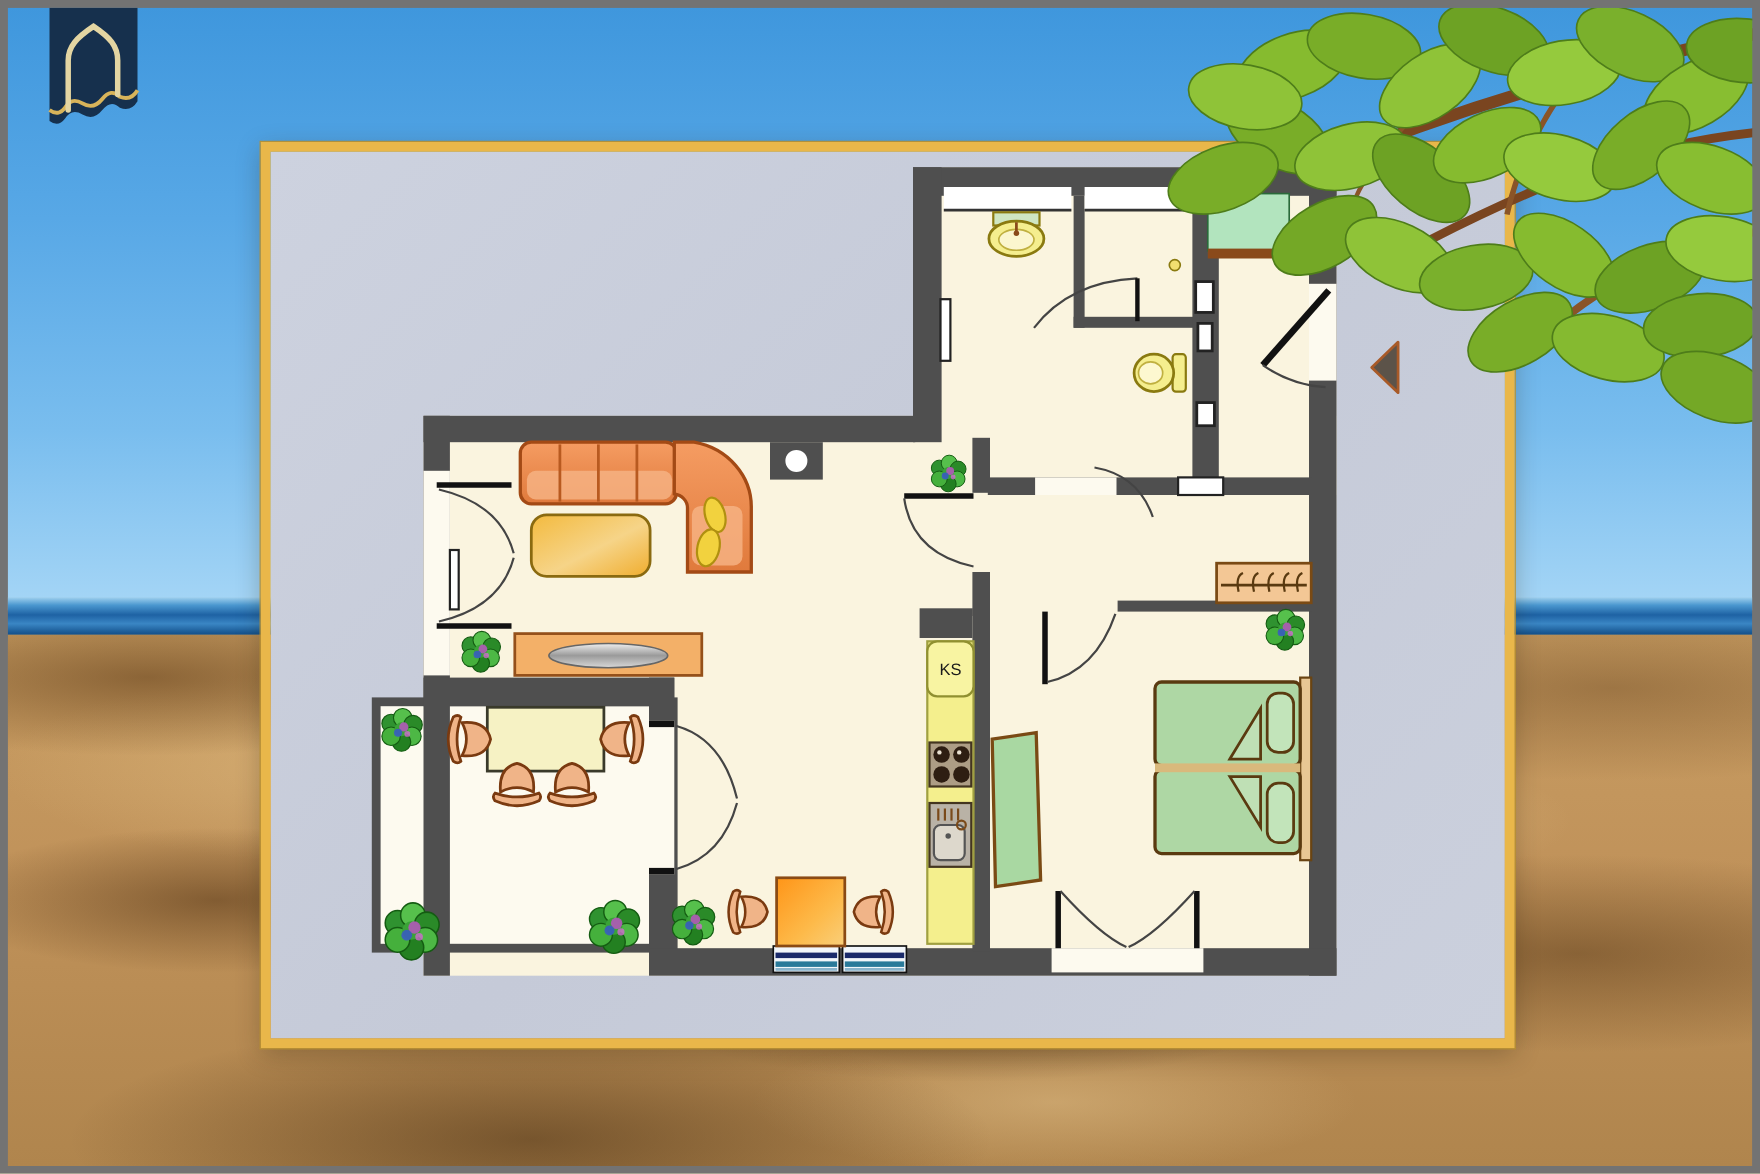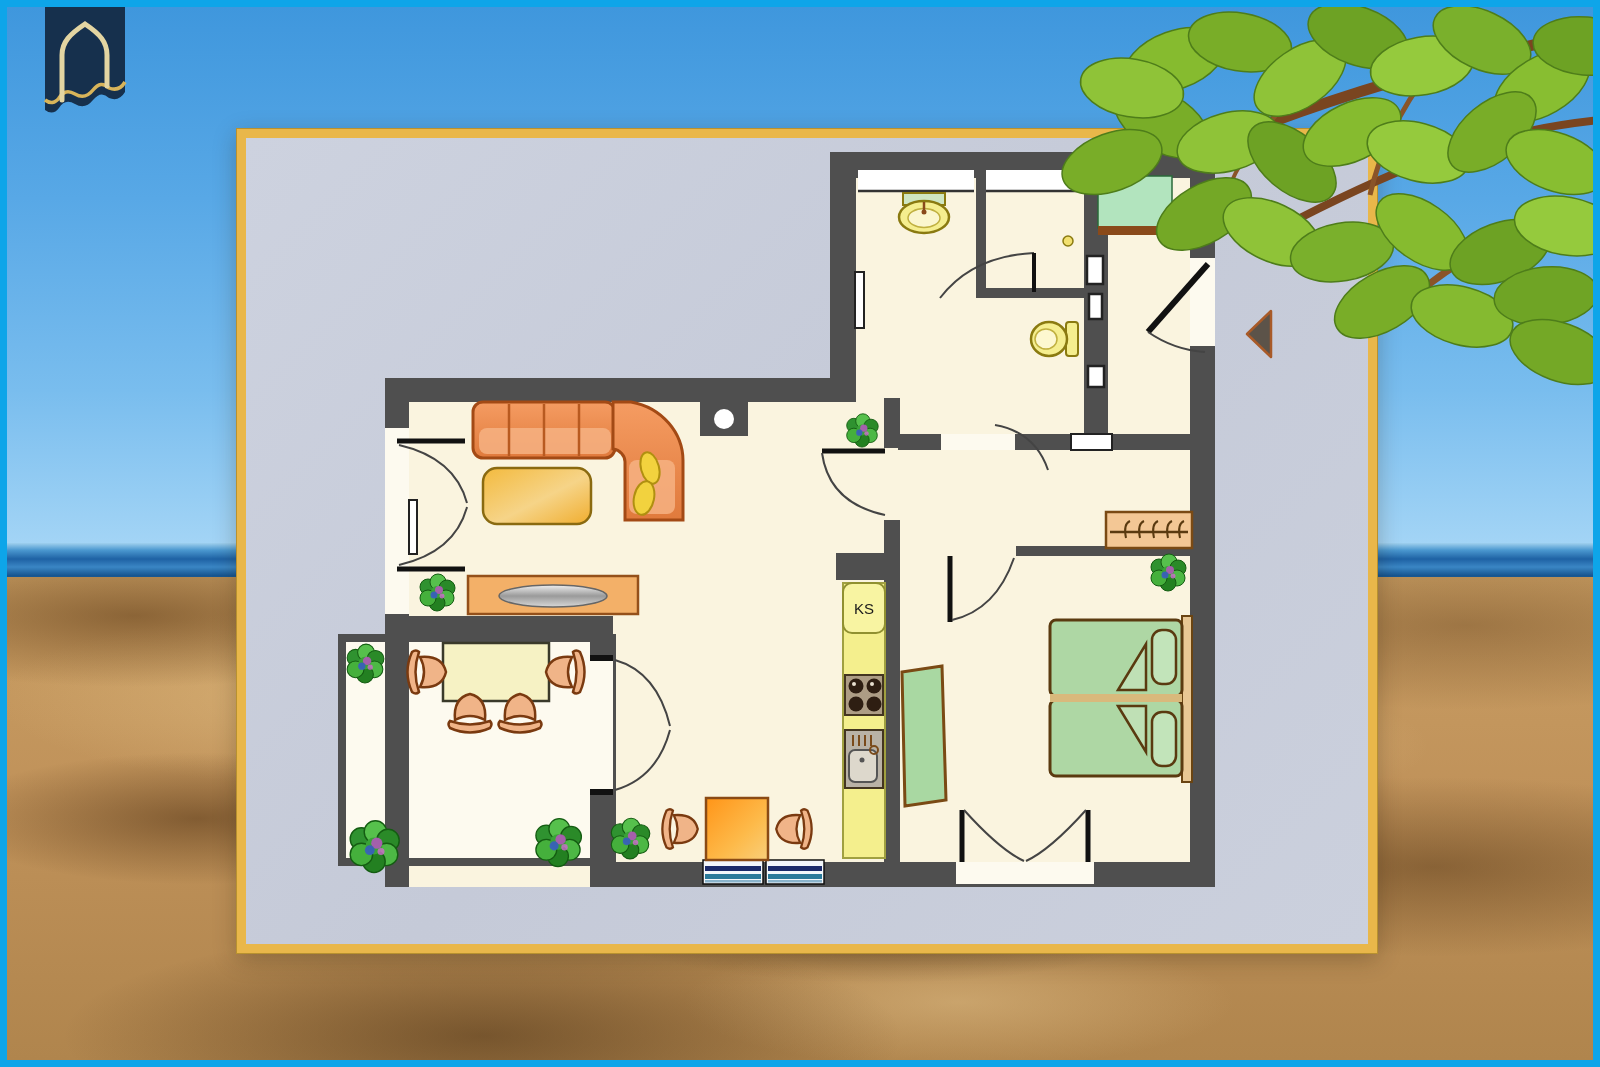--- a/index.html
+++ b/index.html
@@ -1,17 +1,17 @@
 <!DOCTYPE html>
 <html><head>
 <meta charset="utf-8">
 <style>
   html,body{margin:0;padding:0;background:#efe9c2;}
   #stage{position:relative;width:1600px;height:1067px;overflow:hidden;
-         background:#0ea5e9;font-family:"Liberation Sans",sans-serif;}
+         background:#737373;font-family:"Liberation Sans",sans-serif;}
   #scene{position:absolute;left:7px;top:7px;right:7px;bottom:7px;overflow:hidden;}
   .sky{position:absolute;left:0;right:0;top:0;height:548px;
        background:linear-gradient(180deg,#3f97dd 0%,#58a8e6 35%,#79bdee 70%,#a6d6f6 100%);}
   .ocean{position:absolute;left:0;right:0;top:536px;height:40px;
        background:linear-gradient(180deg,#9fd0ee 0%,#4a97cf 18%,#1e62a4 40%,#3a86c4 60%,#16548f 82%,#2a74ae 100%);}
   .sand{position:absolute;left:0;right:0;top:570px;bottom:0;
        background:
         radial-gradient(ellipse 500px 110px at 8% 8%, rgba(90,55,20,.55), transparent 65%),
         radial-gradient(ellipse 700px 150px at 45% 4%, rgba(105,70,30,.45), transparent 65%),
         radial-gradient(ellipse 600px 130px at 92% 10%, rgba(95,60,25,.40), transparent 65%),

